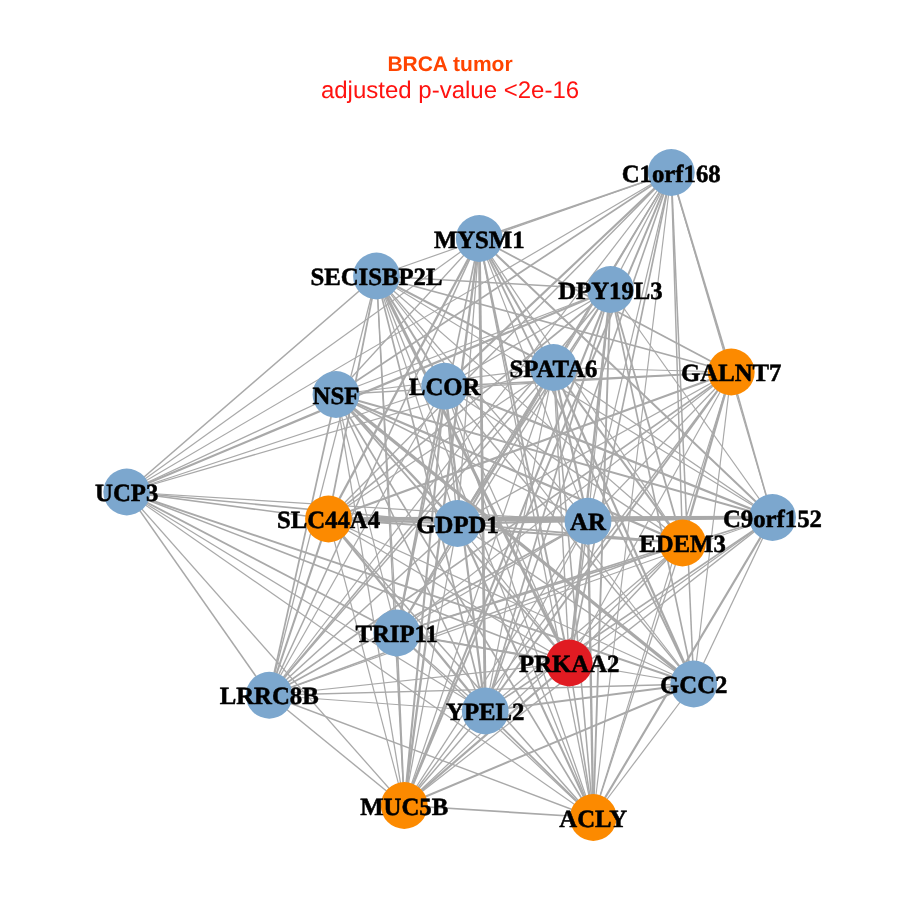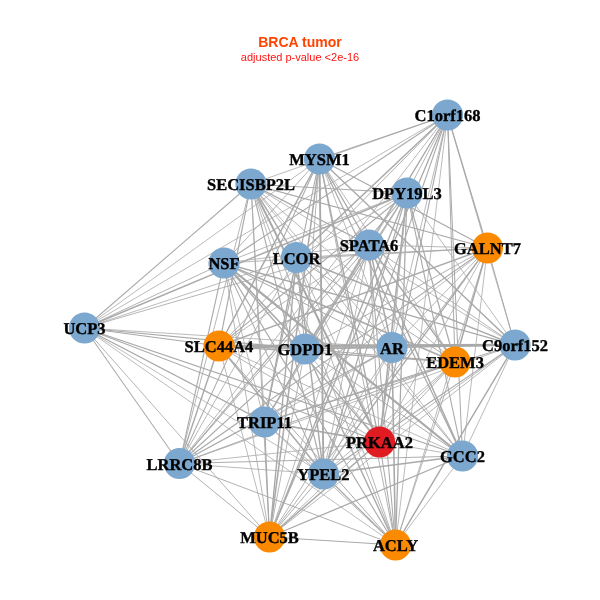--- a/index.html
+++ b/index.html
@@ -1,19 +1,19 @@
 <!DOCTYPE html>
 <html><head>
 <meta charset="utf-8">
 <title>BRCA tumor</title>
 <style>
 html,body{margin:0;padding:0;background:#ffffff;width:600px;height:600px;overflow:hidden;}
 .title{position:absolute;top:0;left:0;width:600px;text-align:center;font-family:"Liberation Sans",sans-serif;}
 .main{position:absolute;top:32px;left:0;width:600px;font-size:14px;font-weight:bold;color:#FF4400;line-height:20px;}
-.sub{position:absolute;top:51px;left:0;width:600px;font-size:11px;color:#FF1310;line-height:1.2;}
+.sub{position:absolute;top:51px;left:0;width:600px;font-size:16px;color:#FF1310;line-height:1.2;}
 </style>
 </head>
 <body>
 <svg width="600" height="600" viewBox="0 0 600 600">
 <rect width="600" height="600" fill="#ffffff"></rect>
 <g stroke="#A9A9A9" fill="none">
 <line x1="447.5" y1="115" x2="319.5" y2="159" stroke-width="1.11"></line>
 <line x1="447.5" y1="115" x2="251" y2="184" stroke-width="0.78"></line>
 <line x1="447.5" y1="115" x2="407" y2="193" stroke-width="0.84"></line>
 <line x1="447.5" y1="115" x2="369" y2="245" stroke-width="0.82"></line>

